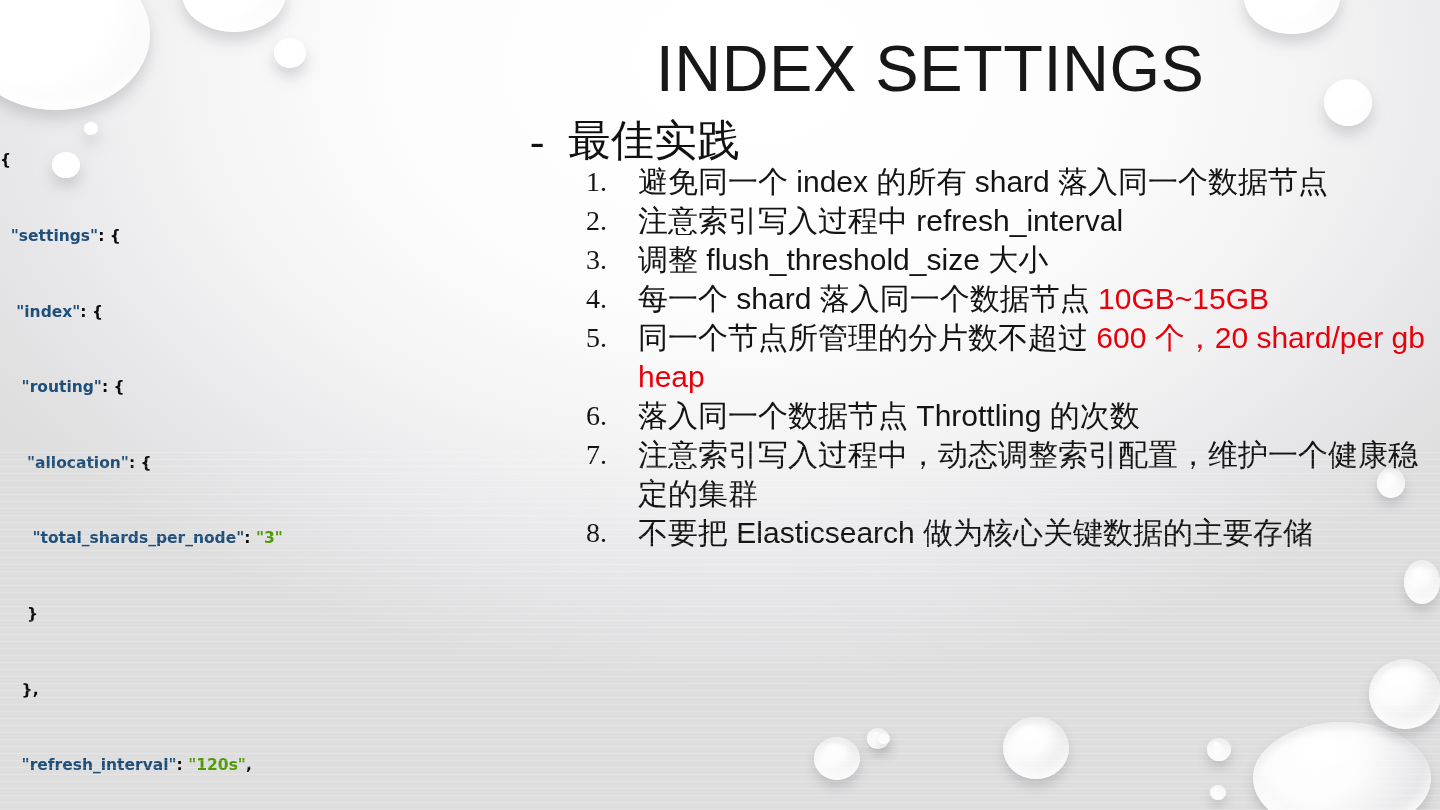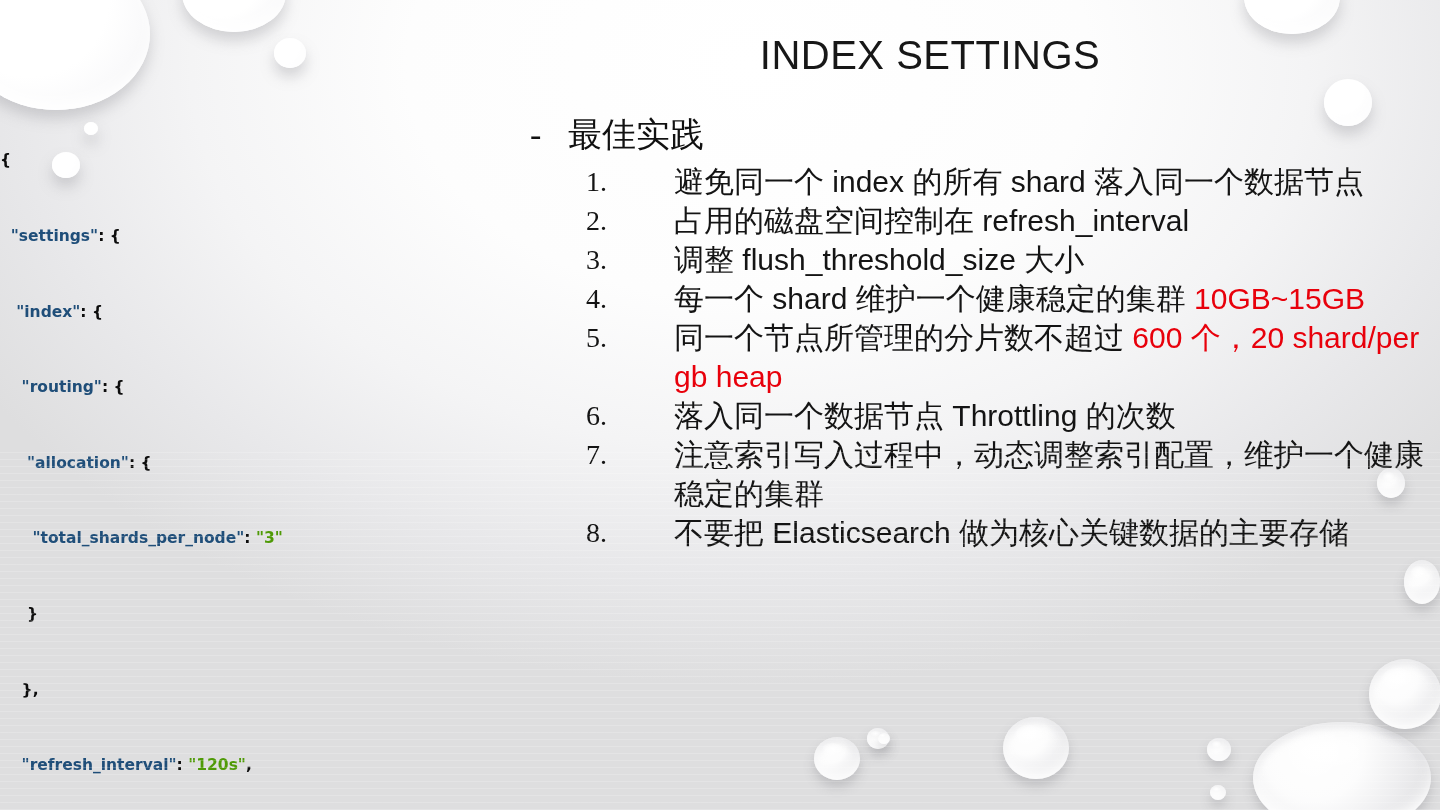--- a/index.html
+++ b/index.html
@@ -67,21 +67,21 @@
     box-shadow: 0 9px 14px rgba(140,140,146,0.34), inset 0 -8px 16px rgba(255,255,255,1);
   }
 
   
   .title {
     position: absolute;
     left: 470px;
     top: 34px;
     width: 920px;
     text-align: center;
-    font-size: 40px;
+    font-size: 65px;
     font-weight: 400;
     letter-spacing: 0.5px;
     color: #171717;
     line-height: 1.08;
     white-space: nowrap;
   }
 
   
   .code {
     position: absolute;
@@ -98,21 +98,21 @@
   .code .ln { display: block; }
   .k { color: #1F4E79; }
   .v { color: #4E9A06; }
   .p { color: #0d0d0d; }
 
   
   .sub {
     position: absolute;
     left: 530px;
     top: 112px;
-    font-size: 34px;
+    font-size: 43px;
     color: #111111;
     white-space: nowrap;
     font-family: Liberation Serif, serif;
   }
   .sub .dash { display:inline-block; width: 38px; }
 
   .list {
     position: absolute;
     left: 580px;
     top: 162px;
@@ -130,21 +130,21 @@
     flex: 0 0 auto;
     width: 58px;
     font-family: "Liberation Serif", serif;
     font-size: 28px;
     line-height: 39px;
     color: #141414;
     text-align: left;
     padding-left: 6px;
     box-sizing: border-box;
   }
-  .li .txt { flex: 1 1 auto; margin-left: 36px; }
+  .li .txt { flex: 1 1 auto; }
   .red { color: #E8000B; }
 </style>
 </head>
 <body>
 
 <div class="slide">
 
   <div class="bubbles">
     <div class="bub white" style="left:-38px; top:-42px; width:188px; height:152px;"></div>
     <div class="bub white" style="left:182px; top:-46px; width:104px; height:78px;"></div>
@@ -206,31 +206,31 @@
 
   <div class="list">
 
     <div class="li">
       <span class="num">1.</span>
       <span class="txt">避免同一个 index 的所有 shard 落入同一个数据节点</span>
     </div>
 
     <div class="li">
       <span class="num">2.</span>
-      <span class="txt">占用的磁盘空间控制在 refresh_interval</span>
+      <span class="txt">注意索引写入过程中 refresh_interval</span>
     </div>
 
     <div class="li">
       <span class="num">3.</span>
       <span class="txt">调整 flush_threshold_size 大小</span>
     </div>
 
     <div class="li">
       <span class="num">4.</span>
-      <span class="txt"><span>每一个 shard 维护一个健康稳定的集群 </span><span class="red">10GB~15GB</span></span>
+      <span class="txt"><span>每一个 shard 落入同一个数据节点 </span><span class="red">10GB~15GB</span></span>
     </div>
 
     <div class="li">
       <span class="num">5.</span>
       <span class="txt"><span>同一个节点所管理的分片数不超过 </span><span class="red">600 个，20 shard/per gb heap</span></span>
     </div>
 
     <div class="li">
       <span class="num">6.</span>
       <span class="txt">落入同一个数据节点 Throttling 的次数</span>

